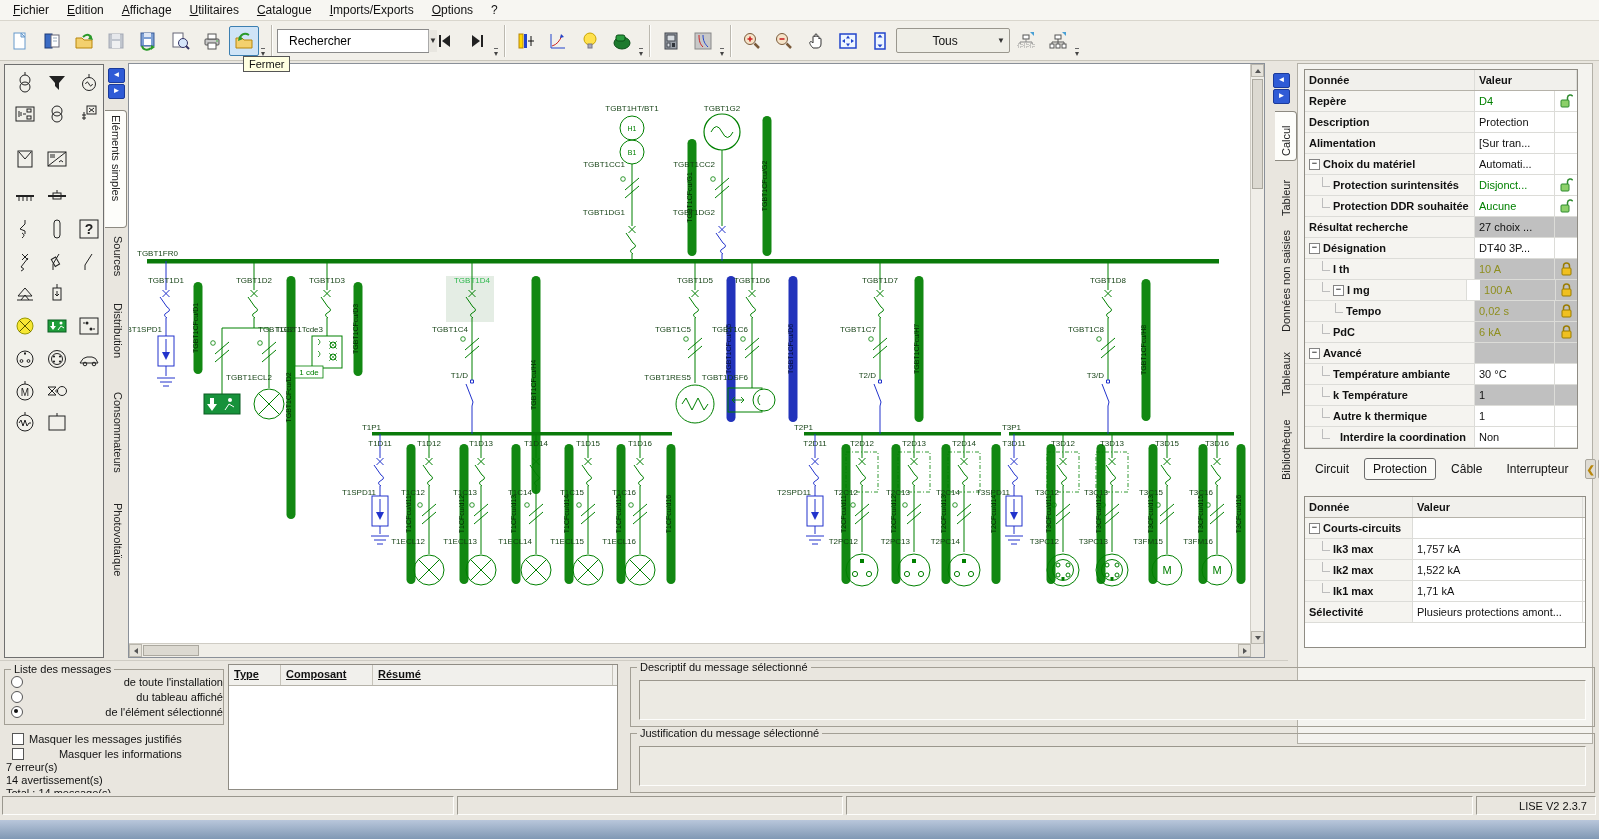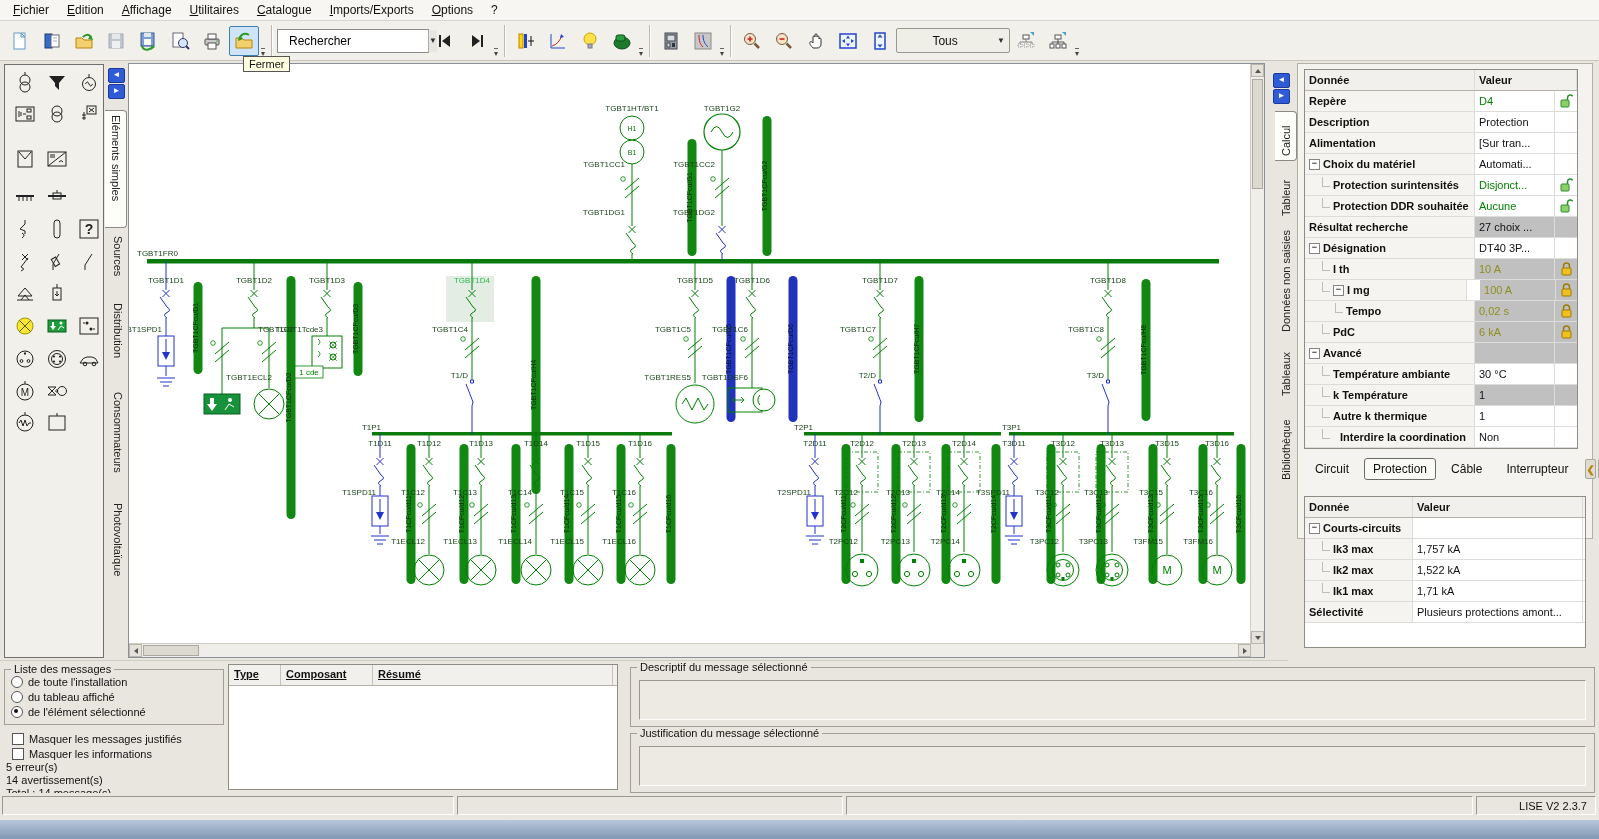--- a/index.html
+++ b/index.html
@@ -40,21 +40,21 @@
   .sb-corner{position:absolute;right:0;bottom:0;width:13px;height:13px;background:#e9e6df;}
   .sb-btn{position:absolute;width:13px;height:13px;background:#e5e2da;border:1px solid #b9b6ad;box-sizing:border-box;display:flex;align-items:center;justify-content:center;}
   .tri-up{width:0;height:0;border-left:3px solid transparent;border-right:3px solid transparent;border-bottom:4px solid #555;}
   .tri-down{width:0;height:0;border-left:3px solid transparent;border-right:3px solid transparent;border-top:4px solid #555;}
   .tri-left{width:0;height:0;border-top:3px solid transparent;border-bottom:3px solid transparent;border-right:4px solid #555;}
   .tri-right{width:0;height:0;border-top:3px solid transparent;border-bottom:3px solid transparent;border-left:4px solid #555;}
   .sb-thumb{position:absolute;background:#dcd9d1;border:1px solid #aBA8a0;border:1px solid #aba89f;box-sizing:border-box;}
   
   #rightpanel{position:absolute;left:1267px;top:63px;width:330px;height:595px;}
   #rp-tabs{position:absolute;left:0;top:0;width:30px;height:595px;}
-  #rp-content{position:absolute;left:30px;top:0;width:296px;height:476px;background:#f4f3ef;border:1px solid #b3b0a7;box-sizing:border-box;}
+  #rp-content{position:absolute;left:30px;top:0;width:296px;height:681px;background:#f4f3ef;border:1px solid #b3b0a7;box-sizing:border-box;}
   .pgrid{position:absolute;background:#fff;border:1px solid #8f8c84;box-sizing:border-box;}
   .prow{display:flex;height:21px;border-bottom:1px solid #dcdcd8;box-sizing:border-box;}
   .prow.hdr{background:#f1f0ec;font-weight:bold;border-bottom:1px solid #b5b2a9;}
   .pc{display:flex;align-items:center;padding:0 4px;box-sizing:border-box;overflow:hidden;white-space:nowrap;border-right:1px solid #dcdcd8;}
   .pc.lab{background:#f5f4f0;font-weight:bold;}
   .prow.hdr .pc{background:#f1f0ec;}
   .pc.val{background:#fff;font-weight:normal;}
   .pc.lck{justify-content:center;border-right:none;padding:0;}
   .v-green{color:#008000;}
   .v-olive{color:#8e8e1e;}
@@ -64,21 +64,21 @@
   .btab{display:inline-block;padding:3px 8px;margin-right:6px;font-size:12px;border:1px solid transparent;}
   .btab.active{border:1px solid #6b6b6b;border-radius:3px;background:#fafaf7;}
   .btab-arrow{display:inline-flex;align-items:center;justify-content:center;width:19px;height:18px;background:#dedbd3;border:1px solid #a9a69d;border-radius:2px;color:#b8860b;font-weight:bold;font-size:10px;margin-left:2px;}
   
   #bottompanel{position:absolute;left:0;top:660px;width:1288px;height:133px;background:#e9e6df;border-top:1px solid #cfccc4;}
   .groupbox{position:absolute;border:1px solid #a39f95;}
   .gtitle{position:absolute;top:-7px;left:6px;background:#e9e6df;padding:0 3px;font-size:11px;}
   .radio{display:inline-block;width:10px;height:10px;border-radius:50%;border:1px solid #555;background:#fff;margin-right:5px;vertical-align:-2px;position:relative;flex:none;}
   .radio.sel::after{content:"";position:absolute;left:2px;top:2px;width:4px;height:4px;border-radius:50%;background:#111;}
   .checkbox{display:inline-block;width:10px;height:10px;border:1px solid #555;background:#fff;margin-right:5px;vertical-align:-2px;flex:none;}
-  .mrow{display:flex;align-items:center;height:14px;margin:1px 0 1px 6px;white-space:nowrap;}
+  .mrow{display:flex;align-items:center;height:14px;margin:1px 0 1px 6px;white-space:nowrap;justify-content:space-between;}
   #msg-table{position:absolute;left:228px;top:3px;width:390px;height:126px;background:#fff;border:1px solid #8f8c84;box-sizing:border-box;text-decoration:underline;}
   .mt-hdr{display:flex;height:20px;background:#f1f0ec;border-bottom:1px solid #b5b2a9;font-weight:bold;}
   .mt-hc{padding:3px 5px;border-right:1px solid #c6c3ba;box-sizing:border-box;}
   .msgarea{position:absolute;left:8px;top:12px;right:8px;bottom:6px;background:#eceae3;border:1px solid #9b978d;border-right-color:#fdfdfb;border-bottom-color:#fdfdfb;}
   
   #statusbar{position:absolute;left:0;top:793px;width:1599px;height:27px;background:#e9e6df;}
   .seg{position:absolute;top:3px;height:19px;border:1px solid;border-color:#9a978e #fdfdfb #fdfdfb #9a978e;box-sizing:border-box;display:flex;align-items:center;justify-content:flex-end;padding:0 8px;font-size:11px;}
   #bottomstrip{position:absolute;left:0;top:820px;width:1599px;height:19px;background:linear-gradient(#b9c7db,#8098b4);}
   svg text{font-family:"Liberation Sans",sans-serif;}
 </style>
@@ -1115,21 +1115,21 @@
         <div class="mrow">
           <span class="checkbox"></span>
           <span>Masquer les messages justifiés</span>
         </div>
         <div class="mrow">
           <span class="checkbox"></span>
           <span>Masquer les informations</span>
         </div>
       </div>
     <div id="count-list" style="position:absolute;left:6px;top:100px;line-height:13px;">
-        <div>5 erreur(s)</div>
+        <div>7 erreur(s)</div>
         <div>14 avertissement(s)</div>
         <div>Total : 14 message(s)</div>
       </div>
     <div id="msg-table">
         <div class="mt-hdr">
           <div class="mt-hc" style="width: 52px;">Type</div>
           <div class="mt-hc" style="width: 92px;">Composant</div>
           <div class="mt-hc" style="width: 240px;">Résumé</div>
         </div>
       </div>

